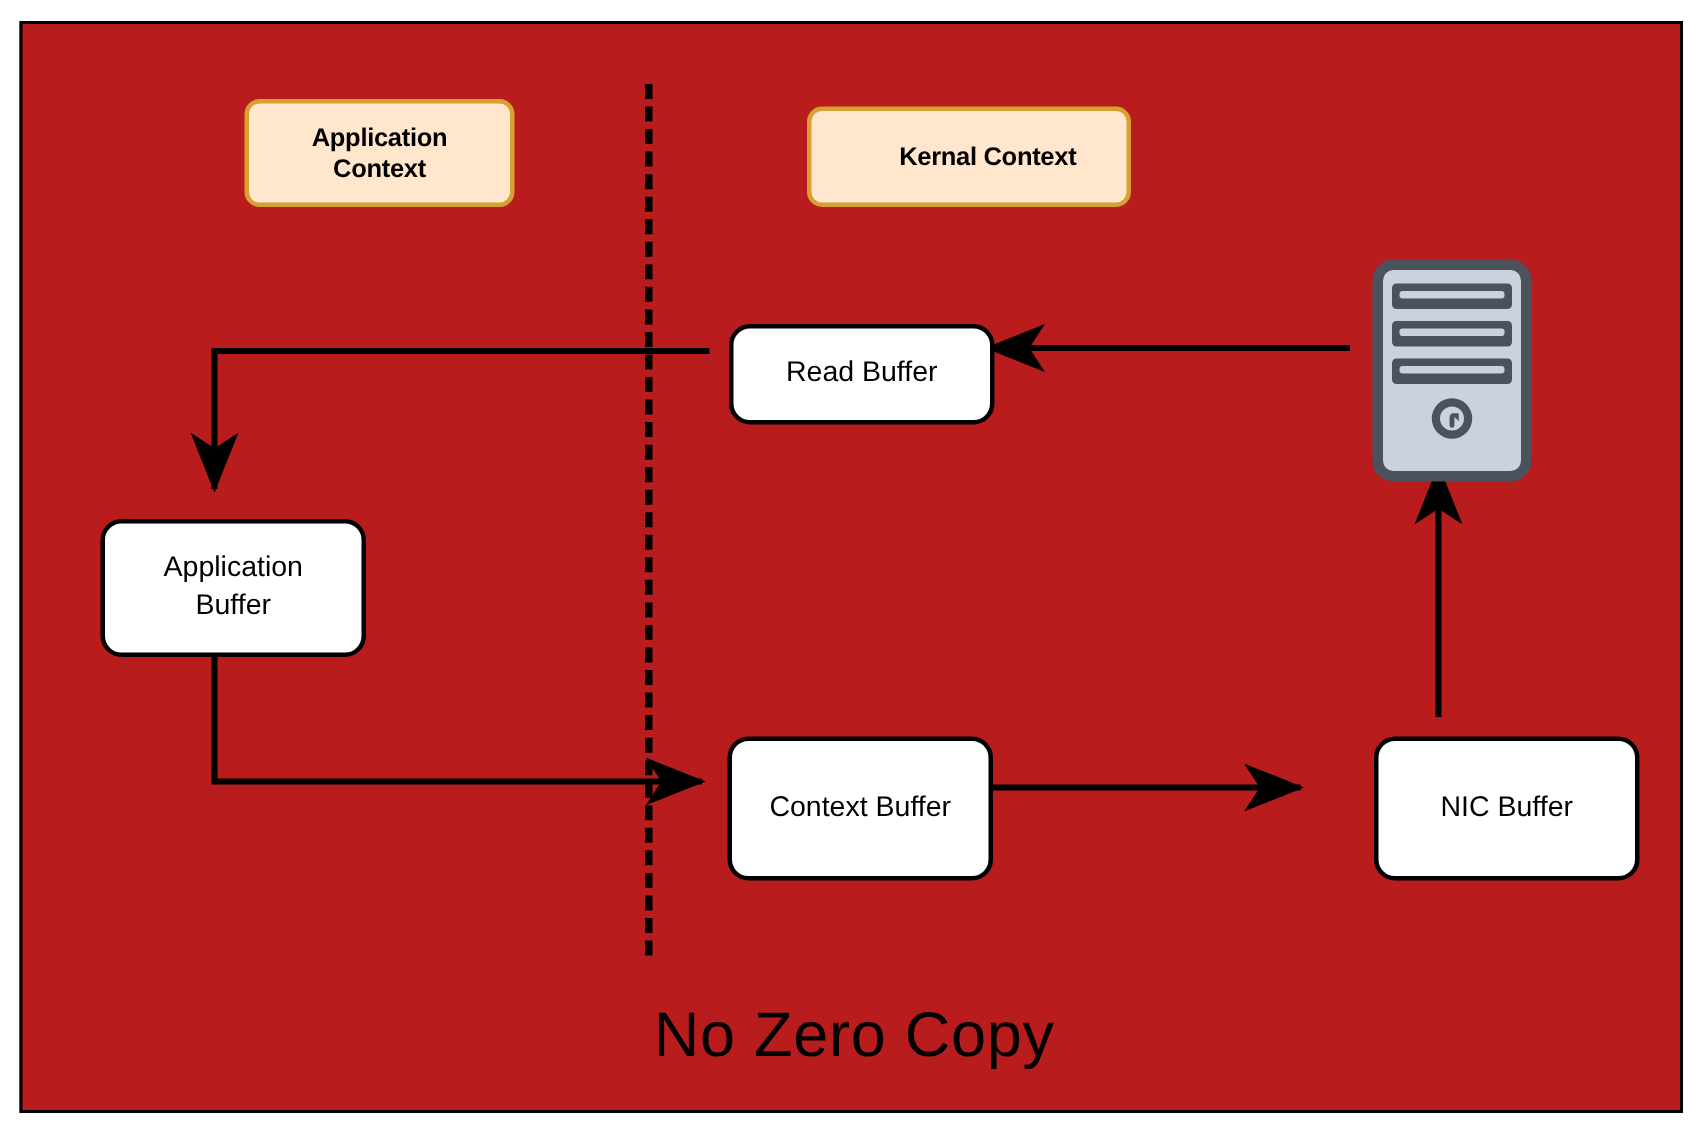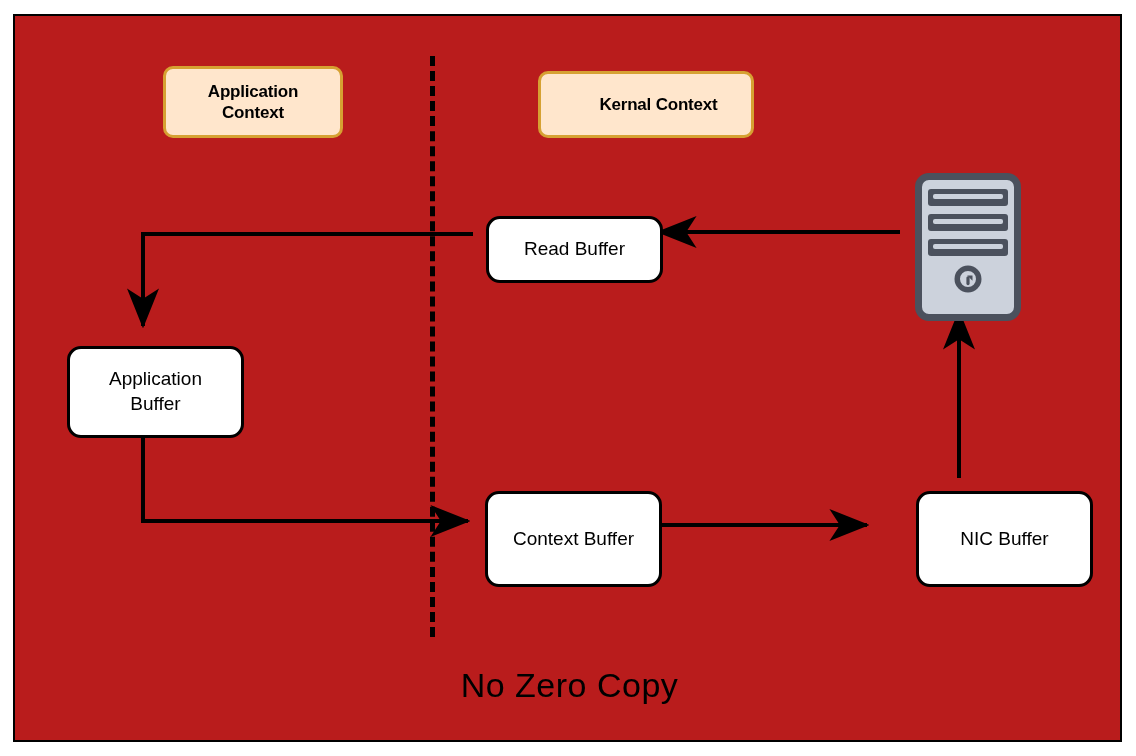--- a/index.html
+++ b/index.html
@@ -113,21 +113,21 @@
     height: 728px;
     pointer-events: none;
     z-index: 1;
   }
   #caption {
     position: absolute;
     left: 0;
     top: 650px;
     width: 1109px;
     text-align: center;
-    font-size: 34px;
+    font-size: 42px;
     color: #000000;
     letter-spacing: 0.5px;
   }
   
   #server-icon {
     position: absolute;
     left: 900px;
     top: 157px;
     width: 106px;
     height: 148px;

